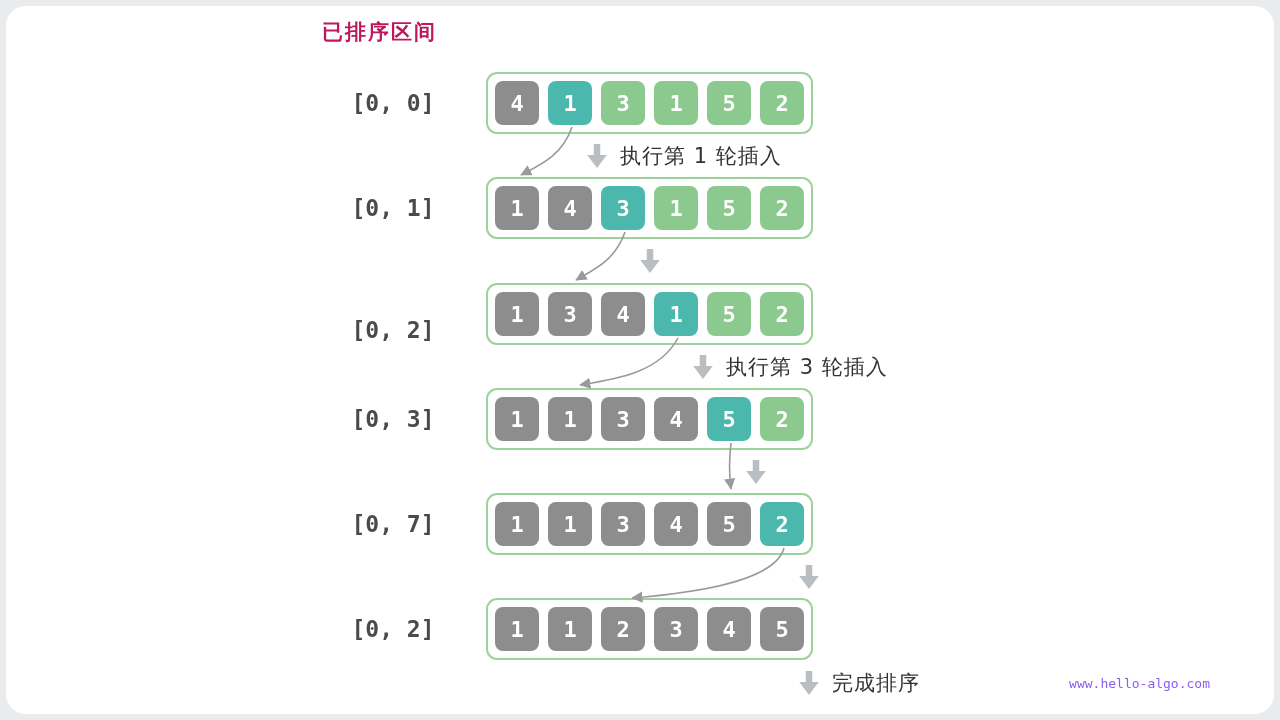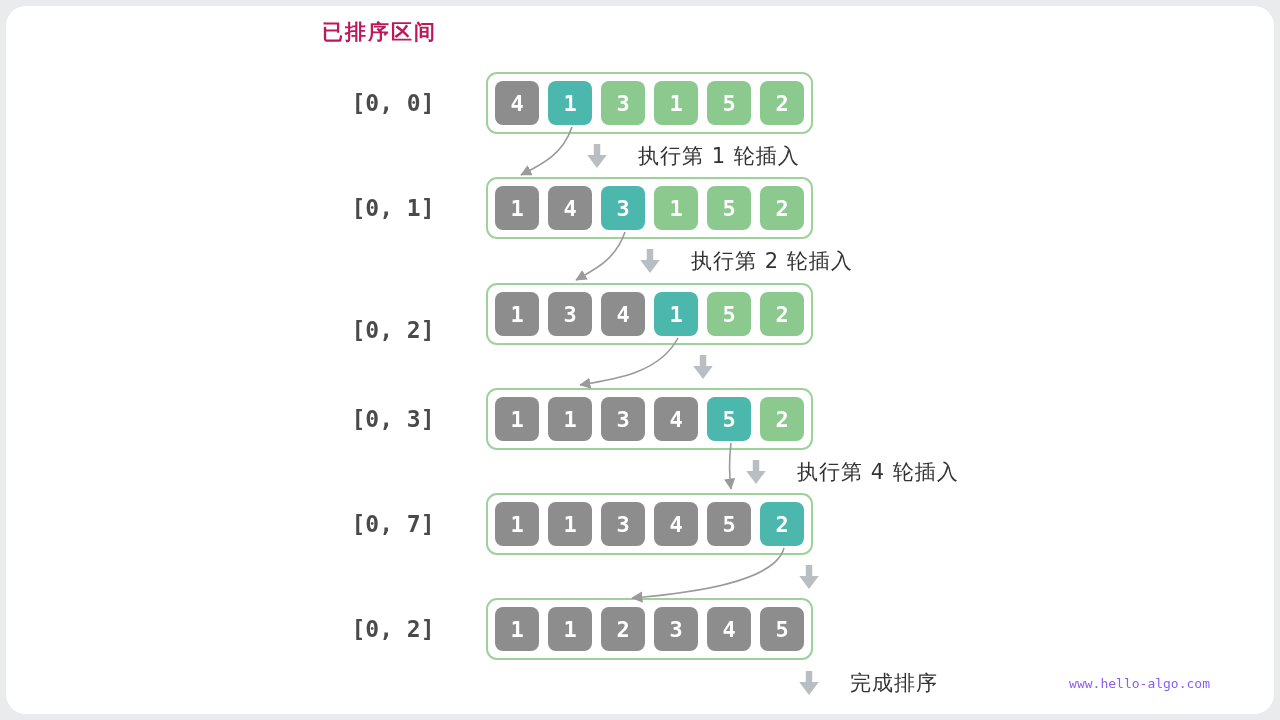--- a/index.html
+++ b/index.html
@@ -36,21 +36,21 @@
     display:flex;align-items:center;justify-content:center;
     color:#ffffff;
     font-family:"DejaVu Sans Mono",monospace;
     font-size:22px;font-weight:bold;
   }
   .cell[data-state="sorted"]{background:#8d8d8d;}
   .cell[data-state="current"]{background:#4cb8ad;}
   .cell[data-state="unsorted"]{background:#8cc98f;}
   .step{
     position:absolute;height:32px;
-    display:flex;align-items:center;gap:28px;
+    display:flex;align-items:center;gap:10px;
   }
   .step-text{
     font-size:21px;color:#333333;letter-spacing:1px;white-space:nowrap;
   }
   .overlay{
     position:absolute;left:0;top:0;pointer-events:none;
   }
   .watermark{
     position:absolute;right:70px;top:676px;
     font-family:"DejaVu Sans Mono",monospace;
@@ -127,32 +127,31 @@
 <div class="step" style="left:584px;top:140px">
   <svg width="26" height="26" viewBox="0 0 24 24">
       <path d="M9 1h6v10h6L12 23 3 11h6z" fill="#b9bec3"></path>
     </svg>
   <span class="step-text">执行第 1 轮插入</span>
 </div>
 <div class="step" style="left:637px;top:245px">
   <svg width="26" height="26" viewBox="0 0 24 24">
       <path d="M9 1h6v10h6L12 23 3 11h6z" fill="#b9bec3"></path>
     </svg>
-  <span class="step-text">执行第 2 轮插入</span>
 </div>
 <div class="step" style="left:690px;top:351px">
   <svg width="26" height="26" viewBox="0 0 24 24">
       <path d="M9 1h6v10h6L12 23 3 11h6z" fill="#b9bec3"></path>
     </svg>
+  <span class="step-text">执行第 3 轮插入</span>
 </div>
 <div class="step" style="left:743px;top:456px">
   <svg width="26" height="26" viewBox="0 0 24 24">
       <path d="M9 1h6v10h6L12 23 3 11h6z" fill="#b9bec3"></path>
     </svg>
-  <span class="step-text">执行第 4 轮插入</span>
 </div>
 <div class="step" style="left:796px;top:561px">
   <svg width="26" height="26" viewBox="0 0 24 24">
       <path d="M9 1h6v10h6L12 23 3 11h6z" fill="#b9bec3"></path>
     </svg>
 </div>
 <div class="step" style="left:796px;top:667px">
   <svg width="26" height="26" viewBox="0 0 24 24">
       <path d="M9 1h6v10h6L12 23 3 11h6z" fill="#b9bec3"></path>
     </svg>

